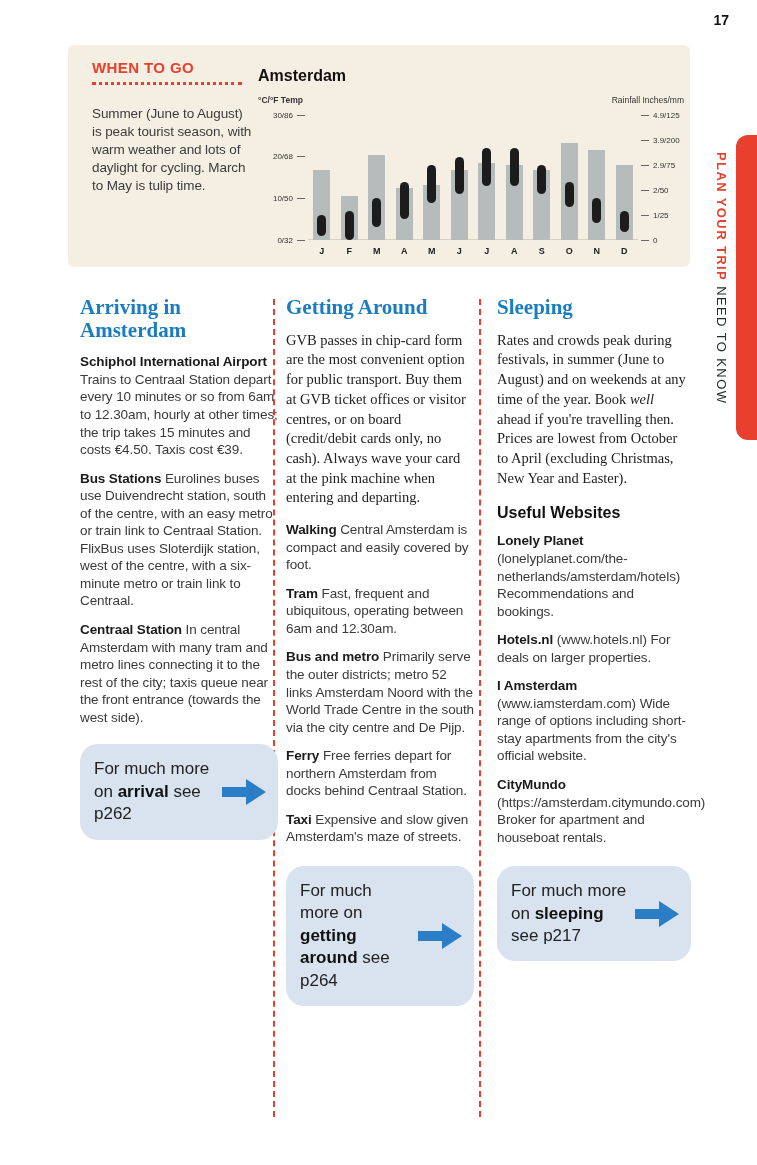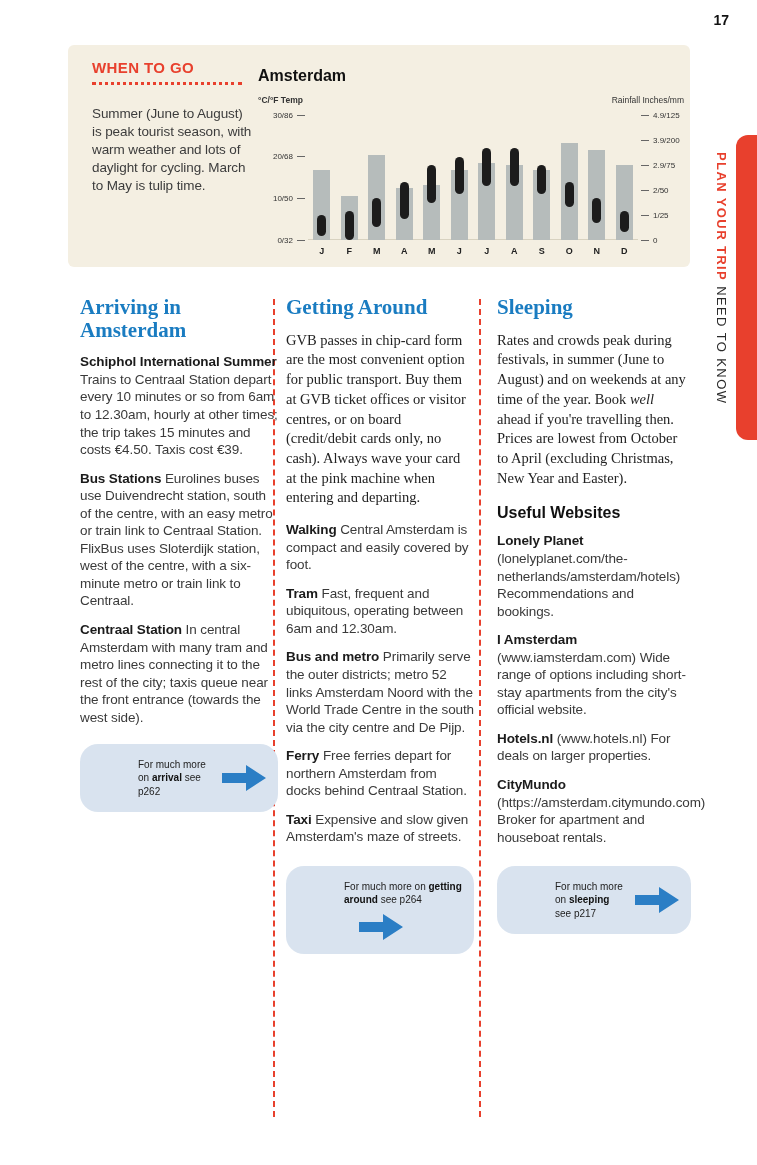--- a/index.html
+++ b/index.html
@@ -41,25 +41,25 @@
   .col-2 { left:286px; width:188px; }
   .col-3 { left:497px; width:194px; }
   .col h2 { font-family:"Liberation Serif", serif; color:#1a7cc1; font-size:21px; line-height:1.08; font-weight:bold; margin-bottom:12px; }
   .entry { font-size:13.5px; line-height:1.3; color:#3a3a3a; margin-bottom:11px; letter-spacing:-0.1px; }
   .entry b { color:#1b1b1b; }
   .serif-p { font-family:"Liberation Serif", serif; font-size:14.5px; line-height:1.36; color:#222; margin-bottom:13px; }
   .websites-h { font-size:16px; font-weight:bold; color:#111; margin:16px 0 10px; }
 
   
   .morebox { background:#d9e3ef; border-radius:18px; padding:14px 12px 14px 14px; display:flex; align-items:center; gap:8px; }
-  .morebox .txt { font-size:10px; line-height:1.32; color:#222; flex:1;margin-left:44px; }
+  .morebox .txt { font-size:17px; line-height:1.32; color:#222; flex:1; }
   .morebox .txt b { color:#111; }
   .morebox svg { flex:0 0 auto; }
   .mb-1 { margin-top:18px; }
-  .mb-2 { margin-top:20px;flex-direction:column; }
+  .mb-2 { margin-top:20px; }
   .mb-3 { margin-top:20px; }
 </style>
 </head>
 <body>
 
 <div class="page">
 
   <div class="pagenum">17</div>
 
   <div class="whenbox">
@@ -135,21 +135,21 @@
   <div class="side-text">
     <span class="red">PLAN YOUR TRIP</span><span class="dark"> NEED TO KNOW</span>
   </div>
 
   <div class="divider" style="left:273px;"></div>
   <div class="divider" style="left:479px;"></div>
 
   <div class="col col-1">
     <h2>Arriving in Amsterdam</h2>
     <p class="entry">
-      <b>Schiphol International Summer</b><span> Trains to Centraal Station depart every 10 minutes or so from 6am to 12.30am, hourly at other times; the trip takes 15 minutes and costs €4.50. Taxis cost €39.</span>
+      <b>Schiphol International Airport</b><span> Trains to Centraal Station depart every 10 minutes or so from 6am to 12.30am, hourly at other times; the trip takes 15 minutes and costs €4.50. Taxis cost €39.</span>
     </p>
     <p class="entry">
       <b>Bus Stations</b><span> Eurolines buses use Duivendrecht station, south of the centre, with an easy metro or train link to Centraal Station. FlixBus uses Sloterdijk station, west of the centre, with a six-minute metro or train link to Centraal.</span>
     </p>
     <p class="entry">
       <b>Centraal Station</b><span> In central Amsterdam with many tram and metro lines connecting it to the rest of the city; taxis queue near the front entrance (towards the west side).</span>
     </p>
     <div class="morebox mb-1">
       <div class="txt">
         <span>For much more on </span><b>arrival</b><span> see p262</span>
@@ -191,24 +191,24 @@
   <div class="col col-3">
     <h2>Sleeping</h2>
     <p class="serif-p">
       <span>Rates and crowds peak during festivals, in summer (June to August) and on weekends at any time of the year. Book </span><i>well</i><span> ahead if you're travelling then. Prices are lowest from October to April (excluding Christmas, New Year and Easter).</span>
     </p>
     <div class="websites-h">Useful Websites</div>
     <p class="entry">
       <b>Lonely Planet</b><span> (lonelyplanet.com/the-netherlands/amsterdam/hotels) Recommendations and bookings.</span>
     </p>
     <p class="entry">
+      <b>Hotels.nl</b><span> (www.hotels.nl) For deals on larger properties.</span>
+    </p>
+    <p class="entry">
       <b>I Amsterdam</b><span> (www.iamsterdam.com) Wide range of options including short-stay apartments from the city's official website.</span>
-    </p>
-    <p class="entry">
-      <b>Hotels.nl</b><span> (www.hotels.nl) For deals on larger properties.</span>
     </p>
     <p class="entry">
       <b>CityMundo</b><span> (https://amsterdam.citymundo.com) Broker for apartment and houseboat rentals.</span>
     </p>
     <div class="morebox mb-3">
       <div class="txt">
         <span>For much more on </span><b>sleeping</b><span> see p217</span>
       </div>
       <svg width="44" height="26" viewBox="0 0 44 26">
           <path d="M0 8h24V0l20 13L24 26v-8H0z" fill="#2b7ec5"></path>

